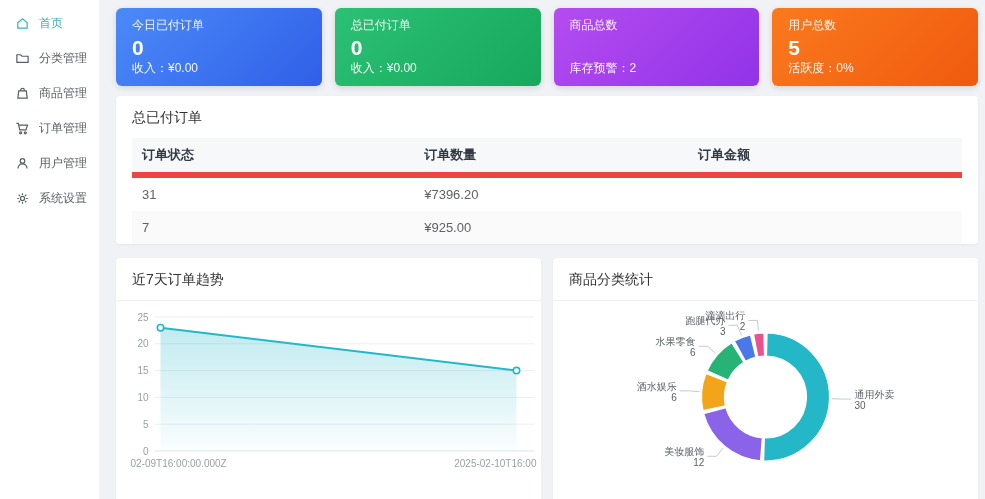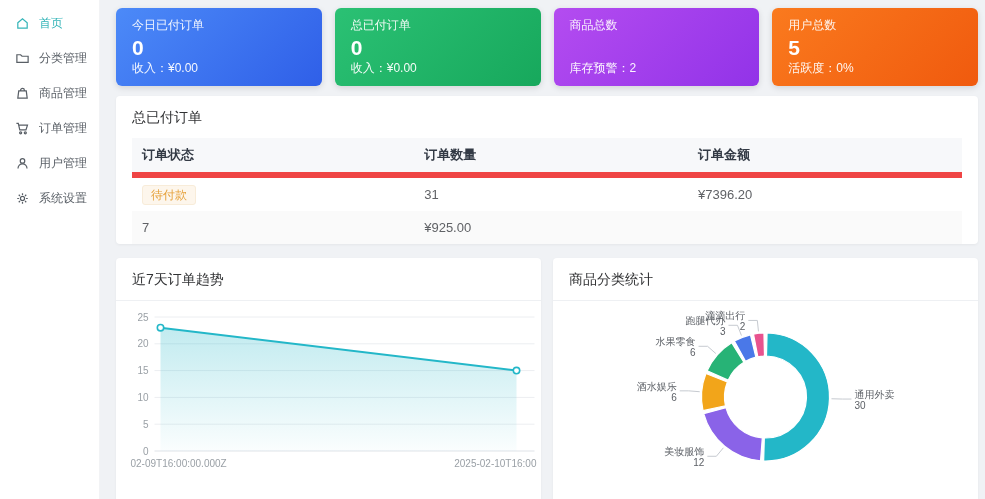--- a/index.html
+++ b/index.html
@@ -156,21 +156,20 @@
     <section class="panel">
       <div class="panel-title">总已付订单</div>
       <div class="tbl">
         <div class="tbl-row tbl-head">
           <div class="cell">订单状态</div>
           <div class="cell">订单数量</div>
           <div class="cell">订单金额</div>
         </div>
         <div class="tbl-body">
           <div class="tbl-row">
-            <div class="cell"><span class="tag tag-warning">待付款</span></div>
             <div class="cell">31</div>
             <div class="cell">¥7396.20</div>
           </div>
           <div class="tbl-row">
             <div class="cell">7</div>
             <div class="cell">¥925.00</div>
           </div>
         </div>
       </div>
     </section>

